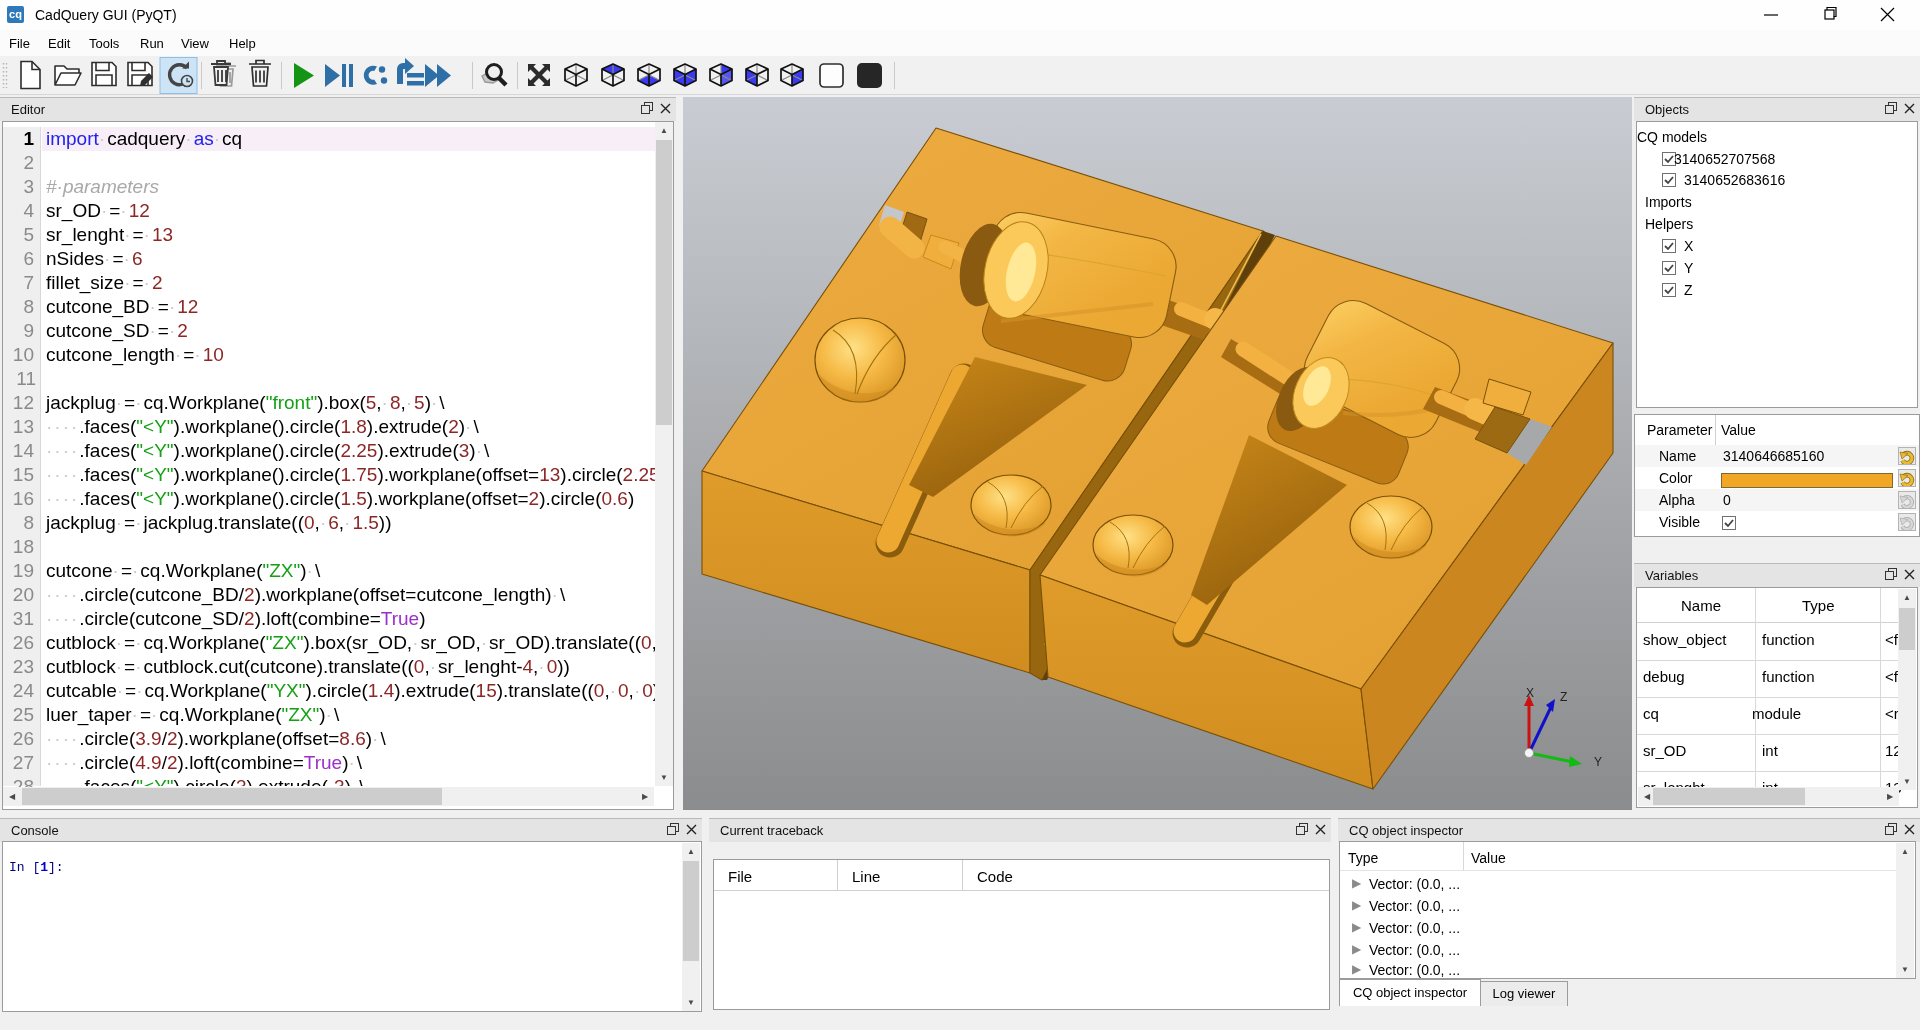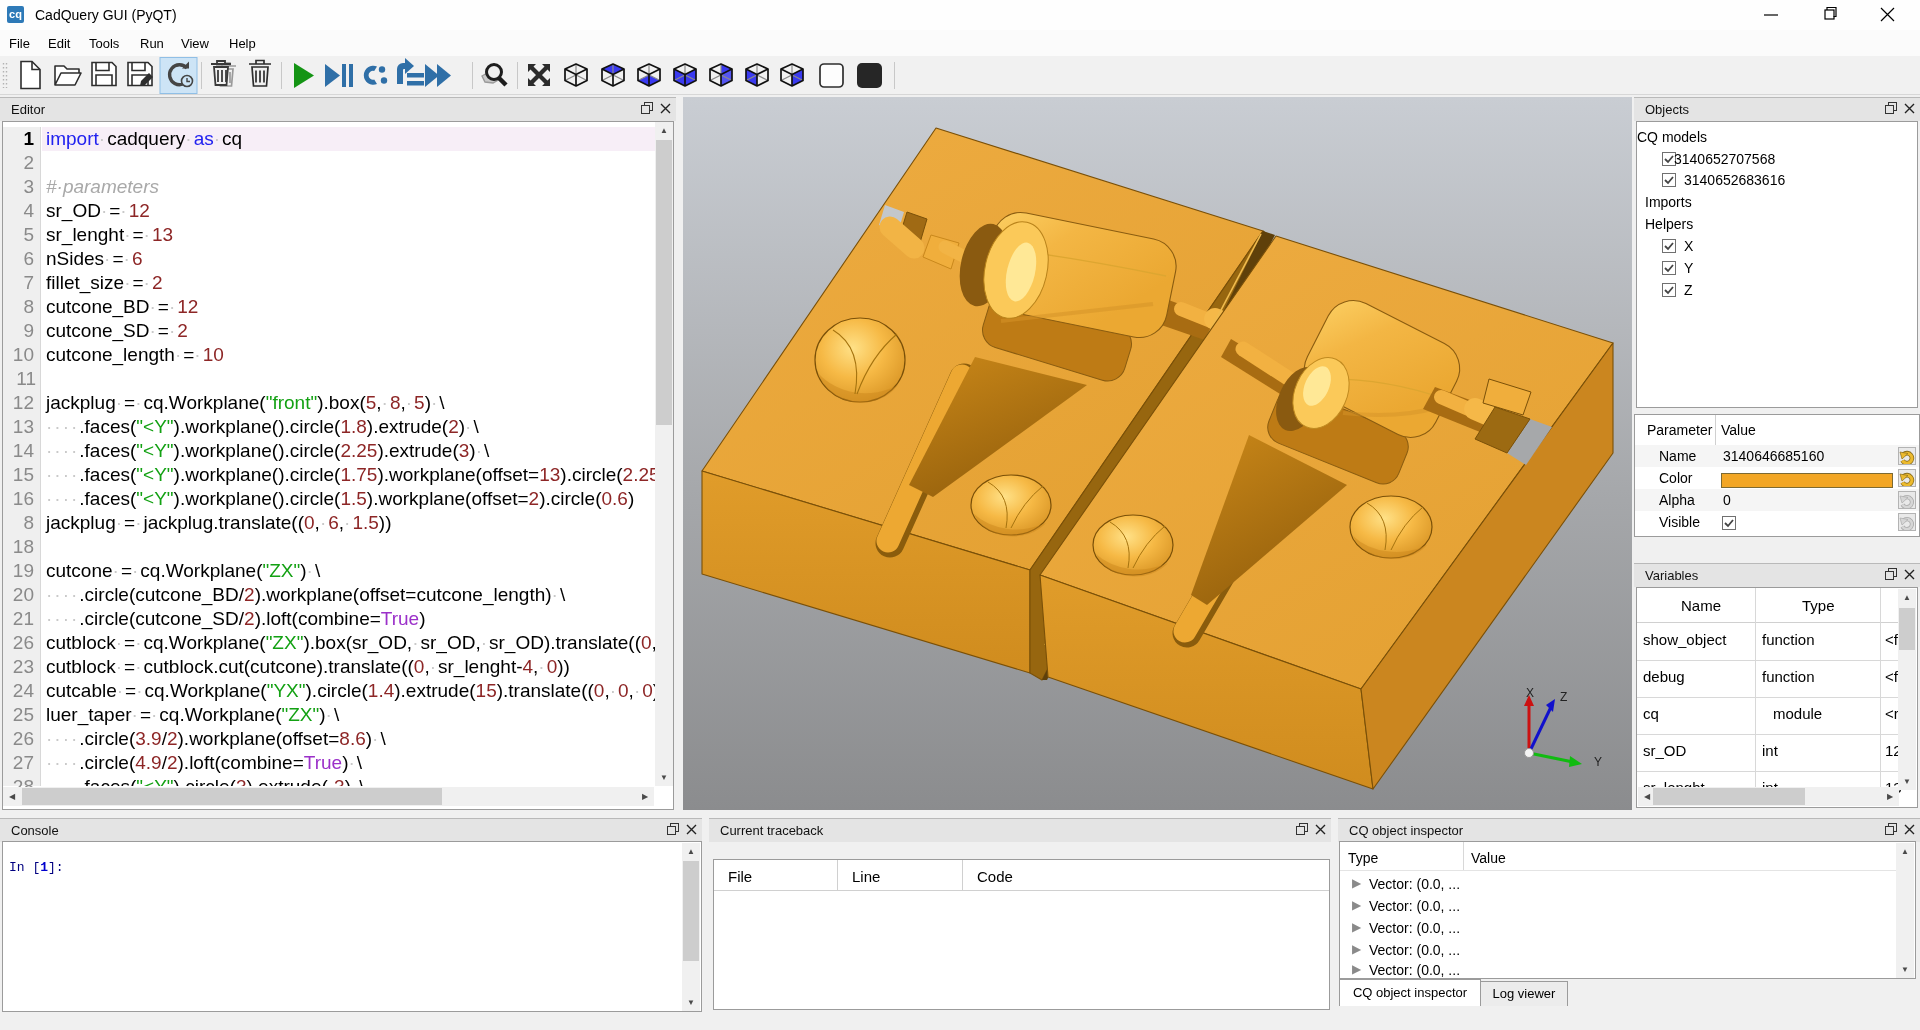--- a/index.html
+++ b/index.html
@@ -230,21 +230,21 @@
     <div style="height:24px;line-height:24px;padding-right:4px">11</div>
     <div style="height:24px;line-height:24px;padding-right:6px">12</div>
     <div style="height:24px;line-height:24px;padding-right:6px">13</div>
     <div style="height:24px;line-height:24px;padding-right:6px">14</div>
     <div style="height:24px;line-height:24px;padding-right:6px">15</div>
     <div style="height:24px;line-height:24px;padding-right:6px">16</div>
     <div style="height:24px;line-height:24px;padding-right:6px">8</div>
     <div style="height:24px;line-height:24px;padding-right:6px">18</div>
     <div style="height:24px;line-height:24px;padding-right:6px">19</div>
     <div style="height:24px;line-height:24px;padding-right:6px">20</div>
-    <div style="height:24px;line-height:24px;padding-right:6px">21</div>
+    <div style="height:24px;line-height:24px;padding-right:6px">31</div>
     <div style="height:24px;line-height:24px;padding-right:6px">26</div>
     <div style="height:24px;line-height:24px;padding-right:6px">23</div>
     <div style="height:24px;line-height:24px;padding-right:6px">24</div>
     <div style="height:24px;line-height:24px;padding-right:6px">25</div>
     <div style="height:24px;line-height:24px;padding-right:6px">26</div>
     <div style="height:24px;line-height:24px;padding-right:6px">27</div>
     <div style="height:24px;line-height:24px;padding-right:6px">28</div>
   </div>
 <div id="code" class="abs" style="left:42px;top:127px;width:613px;height:659px;background:#fff;overflow:hidden;font-size:19px;white-space:pre"><style>#code i{font-style:normal;color:#c9c9c9;letter-spacing:2px}</style><div style="height:24px;line-height:24px;padding-left:4px;background:#f7eef7"><span class="k">import</span><i>·</i>cadquery<i>·</i><span class="k">as</span><i>·</i>cq</div><div style="height:24px;line-height:24px;padding-left:4px"></div><div style="height:24px;line-height:24px;padding-left:4px"><span class="c">#·parameters</span></div><div style="height:24px;line-height:24px;padding-left:4px">sr_OD<i>·</i>=<i>·</i><span class="n">12</span></div><div style="height:24px;line-height:24px;padding-left:4px">sr_lenght<i>·</i>=<i>·</i><span class="n">13</span></div><div style="height:24px;line-height:24px;padding-left:4px">nSides<i>·</i>=<i>·</i><span class="n">6</span></div><div style="height:24px;line-height:24px;padding-left:4px">fillet_size<i>·</i>=<i>·</i><span class="n">2</span></div><div style="height:24px;line-height:24px;padding-left:4px">cutcone_BD<i>·</i>=<i>·</i><span class="n">12</span></div><div style="height:24px;line-height:24px;padding-left:4px">cutcone_SD<i>·</i>=<i>·</i><span class="n">2</span></div><div style="height:24px;line-height:24px;padding-left:4px">cutcone_length<i>·</i>=<i>·</i><span class="n">10</span></div><div style="height:24px;line-height:24px;padding-left:4px"></div><div style="height:24px;line-height:24px;padding-left:4px">jackplug<i>·</i>=<i>·</i>cq.Workplane(<span class="s">"front"</span>).box(<span class="n">5</span>,<i>·</i><span class="n">8</span>,<i>·</i><span class="n">5</span>)<i>·</i>\</div><div style="height:24px;line-height:24px;padding-left:4px"><i>····</i>.faces(<span class="s">"&lt;Y"</span>).workplane().circle(<span class="n">1.8</span>).extrude(<span class="n">2</span>)<i>·</i>\</div><div style="height:24px;line-height:24px;padding-left:4px"><i>····</i>.faces(<span class="s">"&lt;Y"</span>).workplane().circle(<span class="n">2.25</span>).extrude(<span class="n">3</span>)<i>·</i>\</div><div style="height:24px;line-height:24px;padding-left:4px"><i>····</i>.faces(<span class="s">"&lt;Y"</span>).workplane().circle(<span class="n">1.75</span>).workplane(offset=<span class="n">13</span>).circle(<span class="n">2.25</span>)</div><div style="height:24px;line-height:24px;padding-left:4px"><i>····</i>.faces(<span class="s">"&lt;Y"</span>).workplane().circle(<span class="n">1.5</span>).workplane(offset=<span class="n">2</span>).circle(<span class="n">0.6</span>)</div><div style="height:24px;line-height:24px;padding-left:4px">jackplug<i>·</i>=<i>·</i>jackplug.translate((<span class="n">0</span>,<i>·</i><span class="n">6</span>,<i>·</i><span class="n">1.5</span>))</div><div style="height:24px;line-height:24px;padding-left:4px"></div><div style="height:24px;line-height:24px;padding-left:4px">cutcone<i>·</i>=<i>·</i>cq.Workplane(<span class="s">"ZX"</span>)<i>·</i>\</div><div style="height:24px;line-height:24px;padding-left:4px"><i>····</i>.circle(cutcone_BD/<span class="n">2</span>).workplane(offset=cutcone_length)<i>·</i>\</div><div style="height:24px;line-height:24px;padding-left:4px"><i>····</i>.circle(cutcone_SD/<span class="n">2</span>).loft(combine=<span class="t">True</span>)</div><div style="height:24px;line-height:24px;padding-left:4px">cutblock<i>·</i>=<i>·</i>cq.Workplane(<span class="s">"ZX"</span>).box(sr_OD,<i>·</i>sr_OD,<i>·</i>sr_OD).translate((<span class="n">0</span>, -sr_OD</div><div style="height:24px;line-height:24px;padding-left:4px">cutblock<i>·</i>=<i>·</i>cutblock.cut(cutcone).translate((<span class="n">0</span>,<i>·</i>sr_lenght-<span class="n">4</span>,<i>·</i><span class="n">0</span>))</div><div style="height:24px;line-height:24px;padding-left:4px">cutcable<i>·</i>=<i>·</i>cq.Workplane(<span class="s">"YX"</span>).circle(<span class="n">1.4</span>).extrude(<span class="n">15</span>).translate((<span class="n">0</span>,<i>·</i><span class="n">0</span>,<i>·</i><span class="n">0</span>))</div><div style="height:24px;line-height:24px;padding-left:4px">luer_taper<i>·</i>=<i>·</i>cq.Workplane(<span class="s">"ZX"</span>)<i>·</i>\</div><div style="height:24px;line-height:24px;padding-left:4px"><i>····</i>.circle(<span class="n">3.9</span>/<span class="n">2</span>).workplane(offset=<span class="n">8.6</span>)<i>·</i>\</div><div style="height:24px;line-height:24px;padding-left:4px"><i>····</i>.circle(<span class="n">4.9</span>/<span class="n">2</span>).loft(combine=<span class="t">True</span>)<i>·</i>\</div><div style="height:24px;line-height:24px;padding-left:4px"><i>····</i>.faces(<span class="s">"&lt;Y"</span>).circle(<span class="n">3</span>).extrude(-<span class="n">3</span>)<i>·</i>\</div></div>
 
@@ -515,21 +515,21 @@
   <div class="abs" style="left:0;top:109px;width:262px;height:1px;background:#d8d8d8"></div>
   <div class="abs" style="left:0;top:146px;width:262px;height:1px;background:#d8d8d8"></div>
   <div class="abs" style="left:0;top:183px;width:262px;height:1px;background:#d8d8d8"></div>
   <span class="abs" style="left:6px;top:43px">show_object</span>
     <span class="abs" style="left:125px;top:43px">function</span>
     <span class="abs" style="left:248px;top:43px">&lt;f</span>
   <span class="abs" style="left:6px;top:80px">debug</span>
     <span class="abs" style="left:125px;top:80px">function</span>
     <span class="abs" style="left:248px;top:80px">&lt;f</span>
   <span class="abs" style="left:6px;top:117px">cq</span>
-    <span class="abs" style="left:136px;top:117px">module</span>
+    <span class="abs" style="left:115px;top:117px">module</span>
     <span class="abs" style="left:248px;top:117px">&lt;r</span>
   <span class="abs" style="left:6px;top:154px">sr_OD</span>
     <span class="abs" style="left:125px;top:154px">int</span>
     <span class="abs" style="left:248px;top:154px">12</span>
   <span class="abs" style="left:6px;top:191px">sr_lenght</span>
     <span class="abs" style="left:125px;top:191px">int</span>
     <span class="abs" style="left:248px;top:191px">13</span>
   <div class="scrv" style="right:1px;top:1px;height:201px">
     <div class="arr" style="top:0">▲</div>
     <div class="thumbv" style="top:19px;height:42px"></div>

